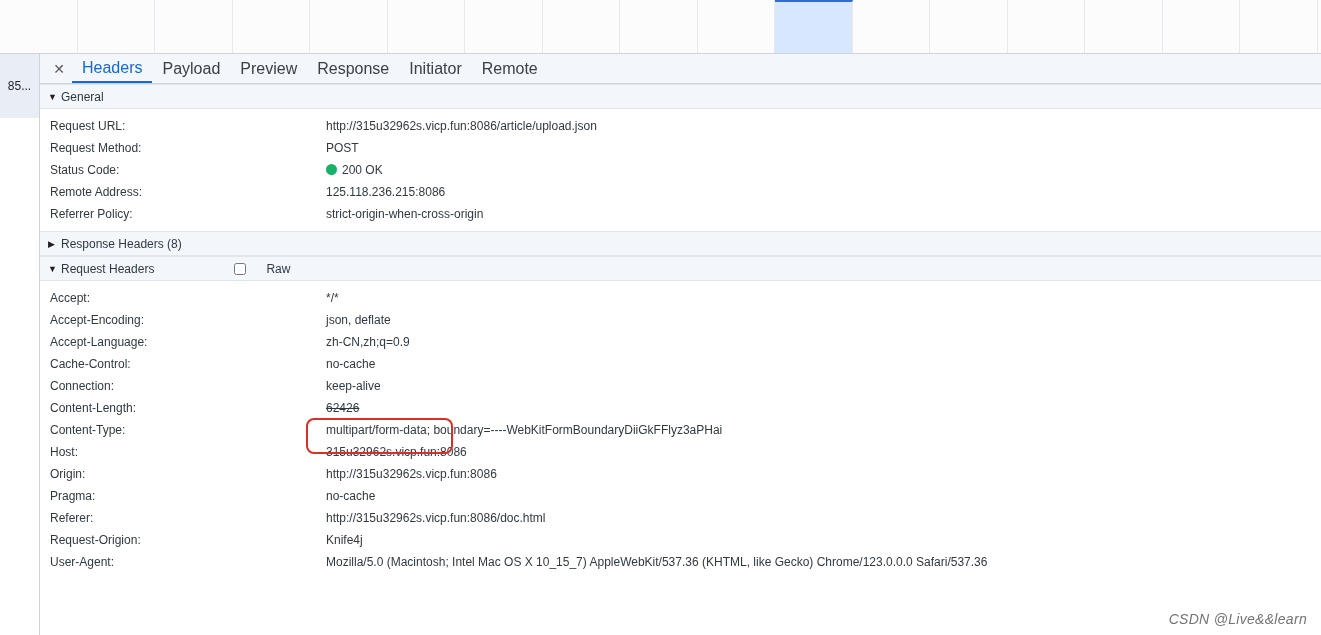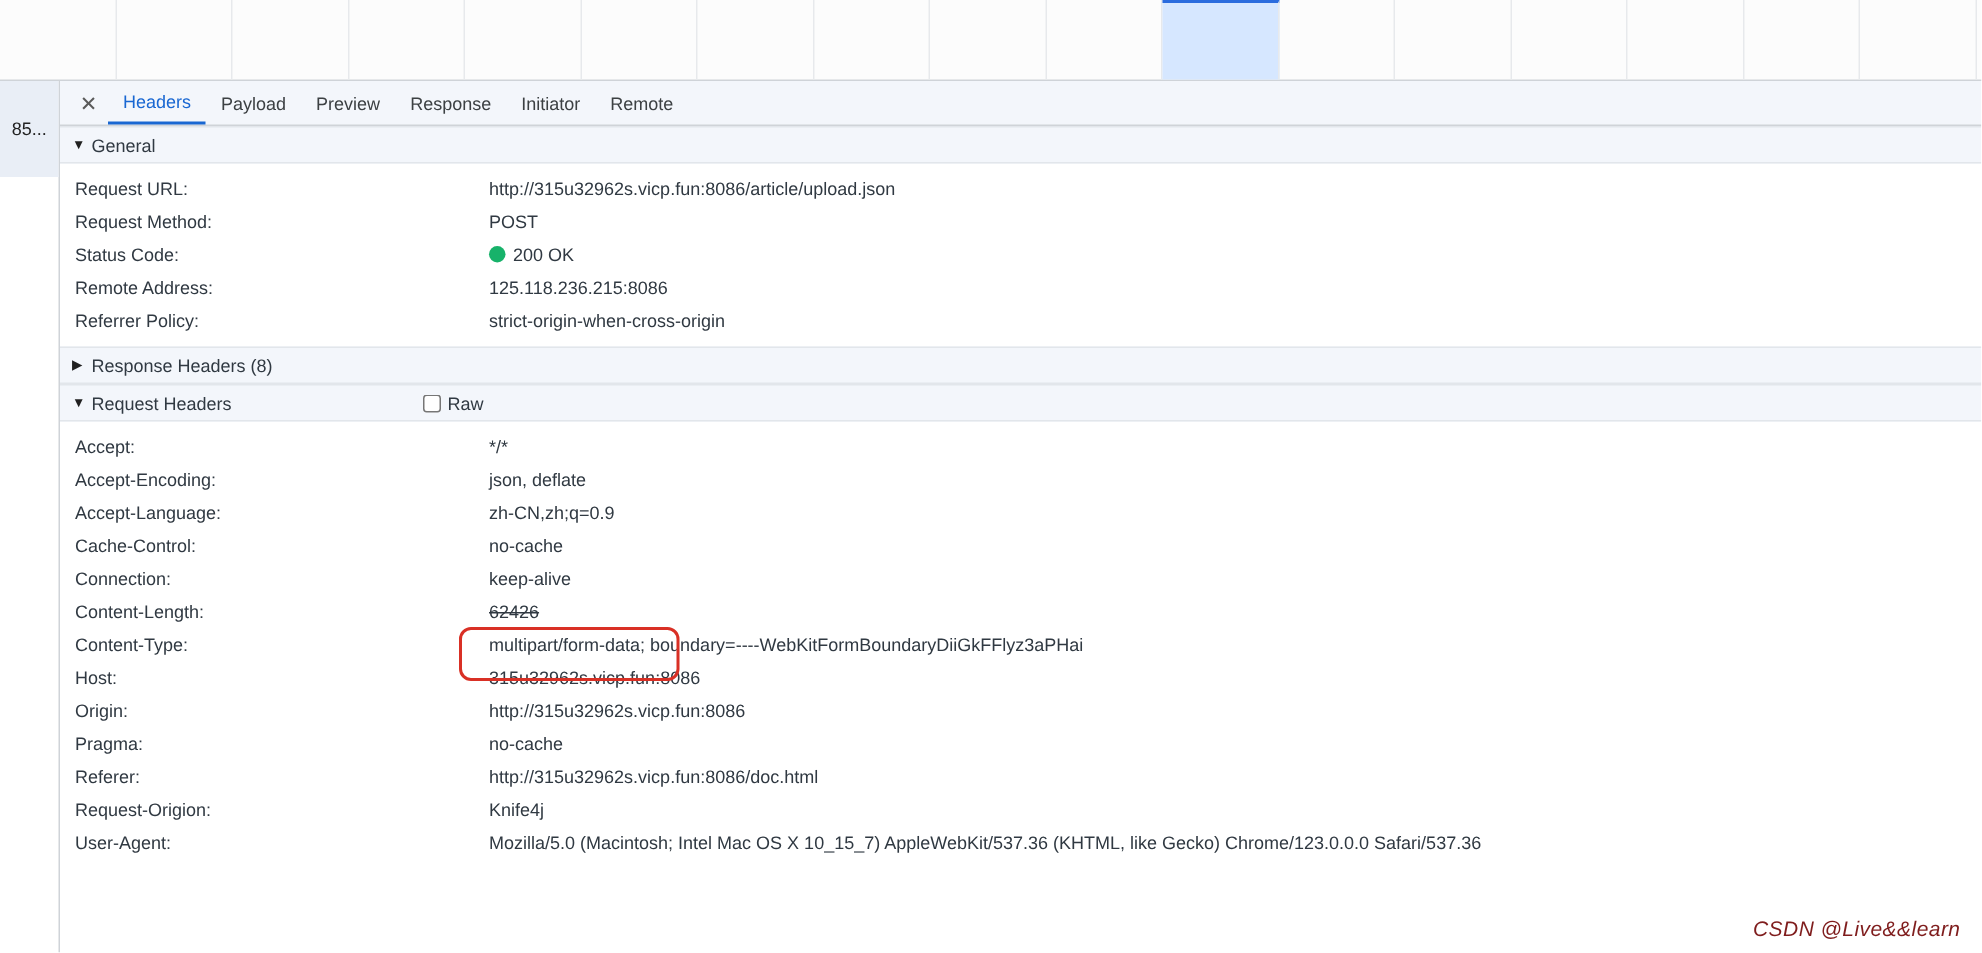--- a/index.html
+++ b/index.html
@@ -63,21 +63,21 @@
   justify-content: center;
   color: #5a5a5a;
   font-size: 14px;
   cursor: default;
 }
 .tab {
   padding: 0 10px;
   display: flex;
   align-items: center;
   color: #3c4043;
-  font-size: 12px;
+  font-size: 16px;
   height: 100%;
   cursor: default;
 }
 .tab.active {
   color: #1967d2;
   border-bottom: 2px solid #1967d2;
 }
 .section-header {
   background: #f3f6fb;
   border-bottom: 1px solid #e2e6eb;
@@ -90,21 +90,21 @@
 .section-header:first-of-type { border-top: none; }
 .section-title { display: flex; align-items: center; gap: 4px; }
 .disclosure {
   font-size: 10px;
   color: #202020;
   width: 9px;
   display: inline-block;
 }
 .disclosure.closed::before { content: "▶"; font-size: 9px; }
 .disclosure.open::before { content: "▼"; font-size: 9px; }
-.raw-wrap { display: flex; align-items: center; gap: 4px; margin-left: 48px; }
+.raw-wrap { display: flex; align-items: center; gap: 20px; }
 .raw-wrap input { width: 12px; height: 12px; }
 .kv-list {
   padding: 6px 12px 6px 10px;
 }
 .kv {
   display: flex;
   line-height: 22px;
 }
 .k {
   width: 276px;
@@ -129,21 +129,21 @@
 .red-box {
   position: absolute;
   border: 2.5px solid #d93025;
   border-radius: 8px;
   pointer-events: none;
 }
 .watermark {
   position: absolute;
   right: 14px;
   bottom: 8px;
-  color: #7f1d1d;
+  color: #737373;
   font-size: 14px;
   font-style: italic;
   letter-spacing: 0.3px;
 }
 </style>
 </head>
 <body>
 
 <div class="top-grid">
   <div class="top-cell"></div>

